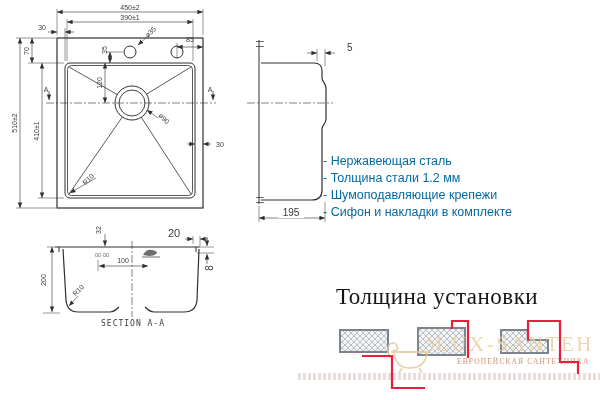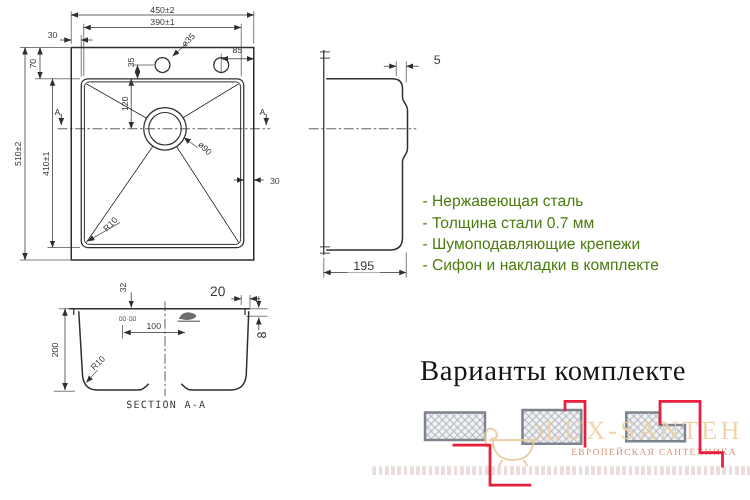--- a/index.html
+++ b/index.html
@@ -3,21 +3,21 @@
 <meta charset="utf-8">
 <style>
   html,body{margin:0;padding:0;background:#fff;}
   #stage{position:relative;width:600px;height:400px;background:#ffffff;overflow:hidden;
          font-family:"Liberation Sans",sans-serif;}
   #stage svg{position:absolute;left:0;top:0;}
   .dim-txt{font-family:"Liberation Sans",sans-serif;font-size:7px;fill:#3a3a3a;}
   .dim-txt-lg{font-family:"Liberation Sans",sans-serif;font-size:10px;fill:#3a3a3a;}
   .dim-txt-xl{font-family:"Liberation Sans",sans-serif;font-size:11px;fill:#3a3a3a;}
   .cad{font-family:"DejaVu Sans Mono",monospace;}
-  .features{position:absolute;left:338px;top:153px;width:230px;color:#4d7c0f;
+  .features{position:absolute;left:323px;top:153px;width:230px;color:#0369a1;
             font-size:12.5px;line-height:17px;white-space:nowrap;}
   .install-title{position:absolute;left:336px;top:284px;color:#141414;
             font-family:"Liberation Serif",serif;font-size:23px;letter-spacing:.5px;white-space:nowrap;}
   .wm-brand{position:absolute;left:436px;top:332px;color:#edd2a6;opacity:.92;
             font-family:"Liberation Serif",serif;font-size:21px;letter-spacing:2.5px;white-space:nowrap;}
   .wm-sub{position:absolute;left:457px;top:357px;color:#cd8d70;opacity:.95;
             font-family:"Liberation Serif",serif;font-size:7.5px;letter-spacing:1.1px;white-space:nowrap;}
   .wm-strip{position:absolute;left:298px;top:373px;width:302px;height:7px;opacity:.45;
             background:repeating-linear-gradient(90deg,rgba(175,118,112,.55) 0 3px,rgba(175,118,112,0) 3px 5px);
             filter:blur(.4px);}
@@ -175,25 +175,25 @@
       <path d="M501,330 H528 V340 H548 V353 H501 Z"></path>
     </g>
   </svg>
 
   <div class="wm-brand">LUX-SANTEH</div>
   <div class="wm-sub">ЕВРОПЕЙСКАЯ САНТЕХНИКА</div>
   <div class="wm-strip"></div>
 
   <div class="features">
     <div>- Нержавеющая сталь</div>
-    <div>- Толщина стали 0.7 мм</div>
+    <div>- Толщина стали 1.2 мм</div>
     <div>- Шумоподавляющие крепежи</div>
     <div>- Сифон и накладки в комплекте</div>
   </div>
-  <div class="install-title">Варианты комплекте</div>
+  <div class="install-title">Толщина установки</div>
 
   <svg width="600" height="400" viewBox="0 0 600 400">
     <g stroke="#e6c89c" stroke-width="1.8" fill="none" opacity="0.8">
       <path d="M390,358 C384,344 393,339 397,346 C399,350 395,352 393,350"></path>
       <path d="M391,352 L430,352"></path>
       <path d="M394,352 C395,363 400,368 410,368 C420,368 426,363 427,352"></path>
       <path d="M402,368 L399,373 M419,368 L422,373"></path>
       <path d="M429,352 C434,348 434,341 428,340"></path>
     </g>
     <g stroke="#e81e3c" stroke-width="2.2" fill="none">

